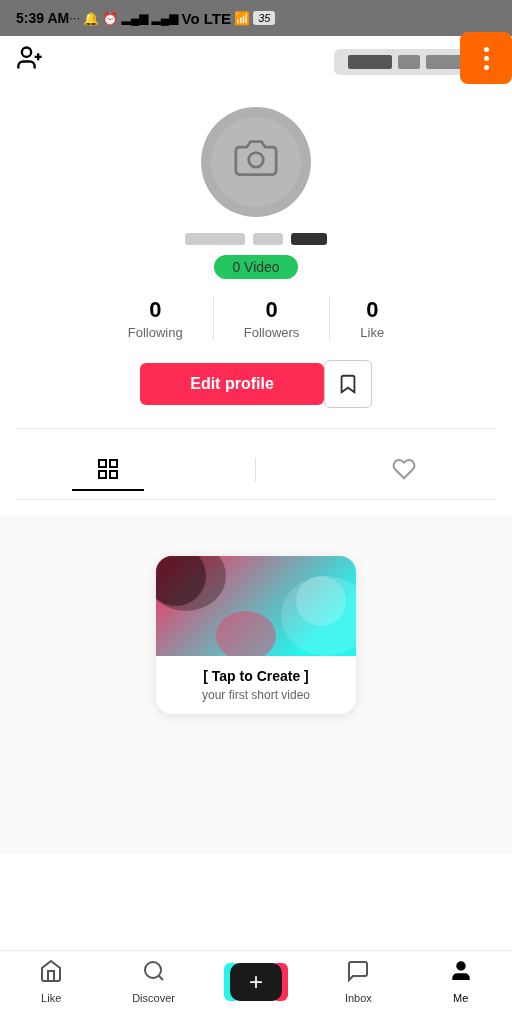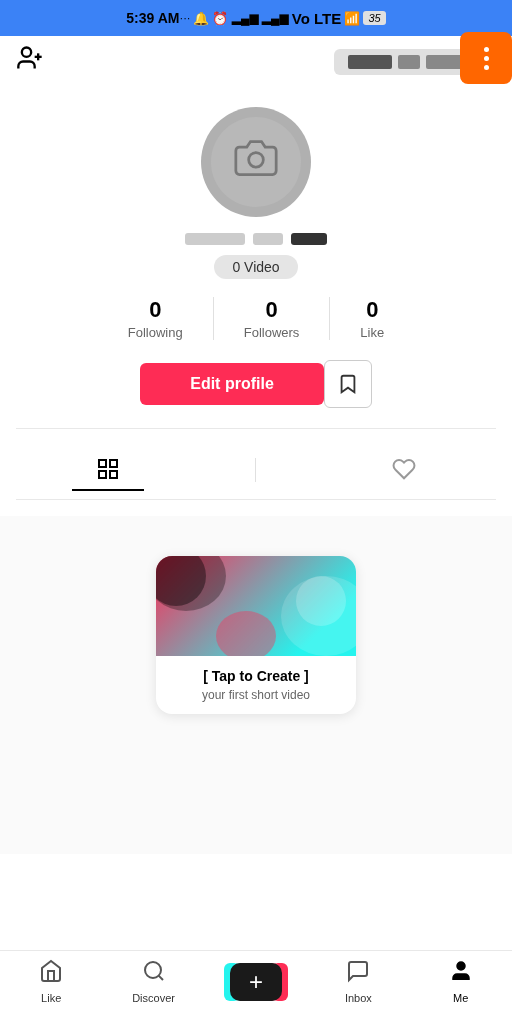--- a/index.html
+++ b/index.html
@@ -9,24 +9,24 @@
       min-height: 1024px;
       background: #fff;
       font-family: -apple-system, BlinkMacSystemFont, 'Segoe UI', sans-serif;
       position: relative;
       overflow-x: hidden;
     }
 
     
     .status-bar {
       display: flex;
-      justify-content: center;
+      justify-content: flex-start;
       align-items: center;
       padding: 8px 16px;
-      background: #3b82f6;
+      background: #737373;
       height: 36px;
     }
     .status-time {
       font-size: 14px;
       font-weight: 600;
     }
 
     
     .header {
       display: flex;
@@ -139,21 +139,21 @@
       height: 12px;
       border-radius: 3px;
       background: #ccc;
     }
     .username-bar-1 { width: 60px; }
     .username-bar-2 { width: 30px; }
     .username-bar-3 { width: 36px; background: #333; }
 
     
     .video-badge {
-      background: #e5e5e5;
+      background: #22c55e;
       border-radius: 20px;
       padding: 4px 18px;
       font-size: 14px;
       color: #333;
       margin-bottom: 18px;
       text-align: center;
     }
 
     
     .stats-row {

